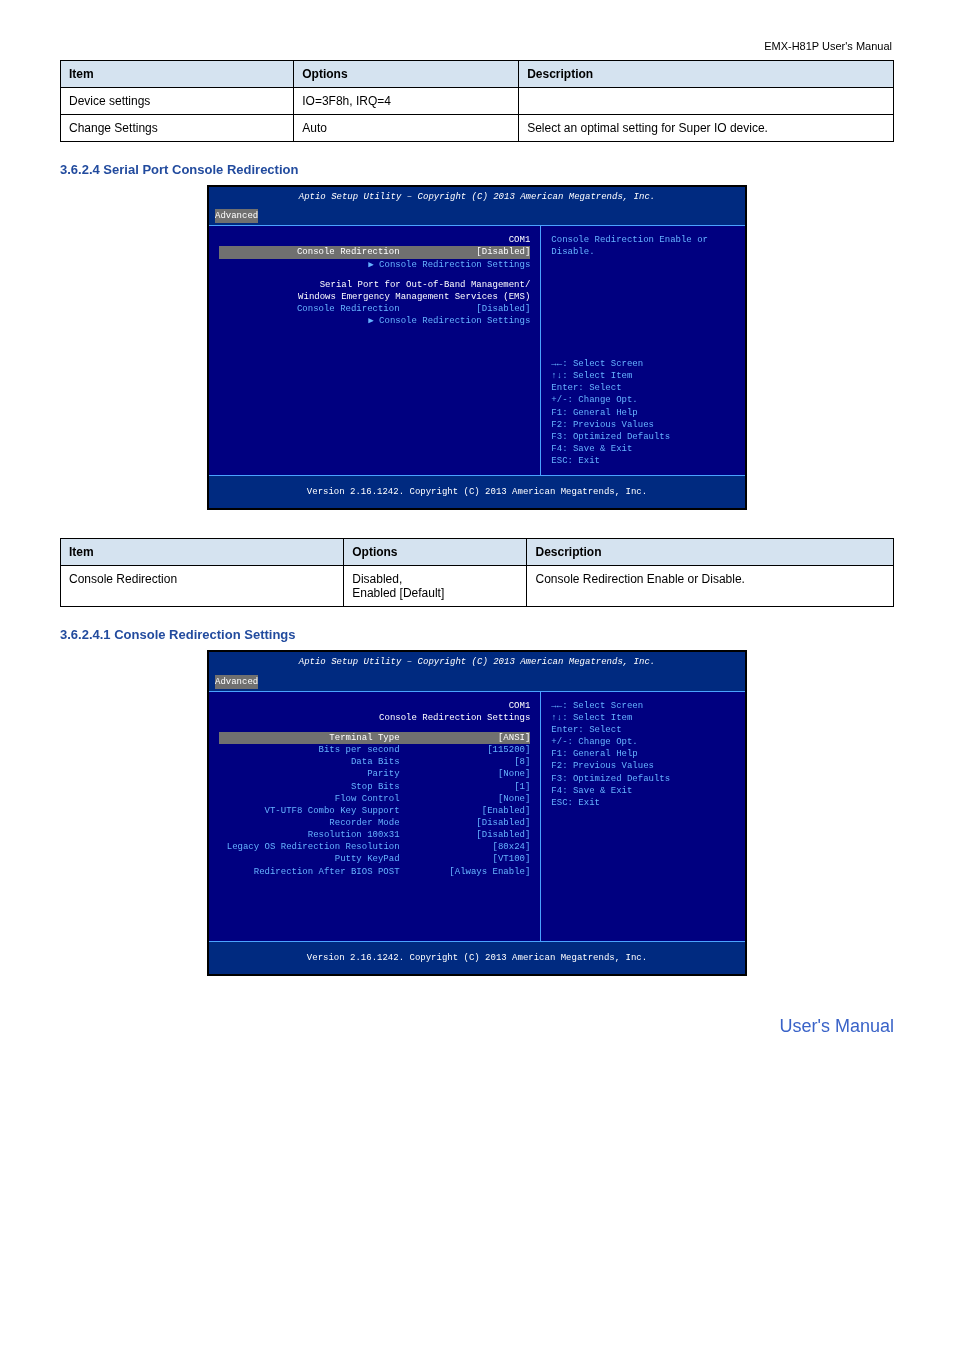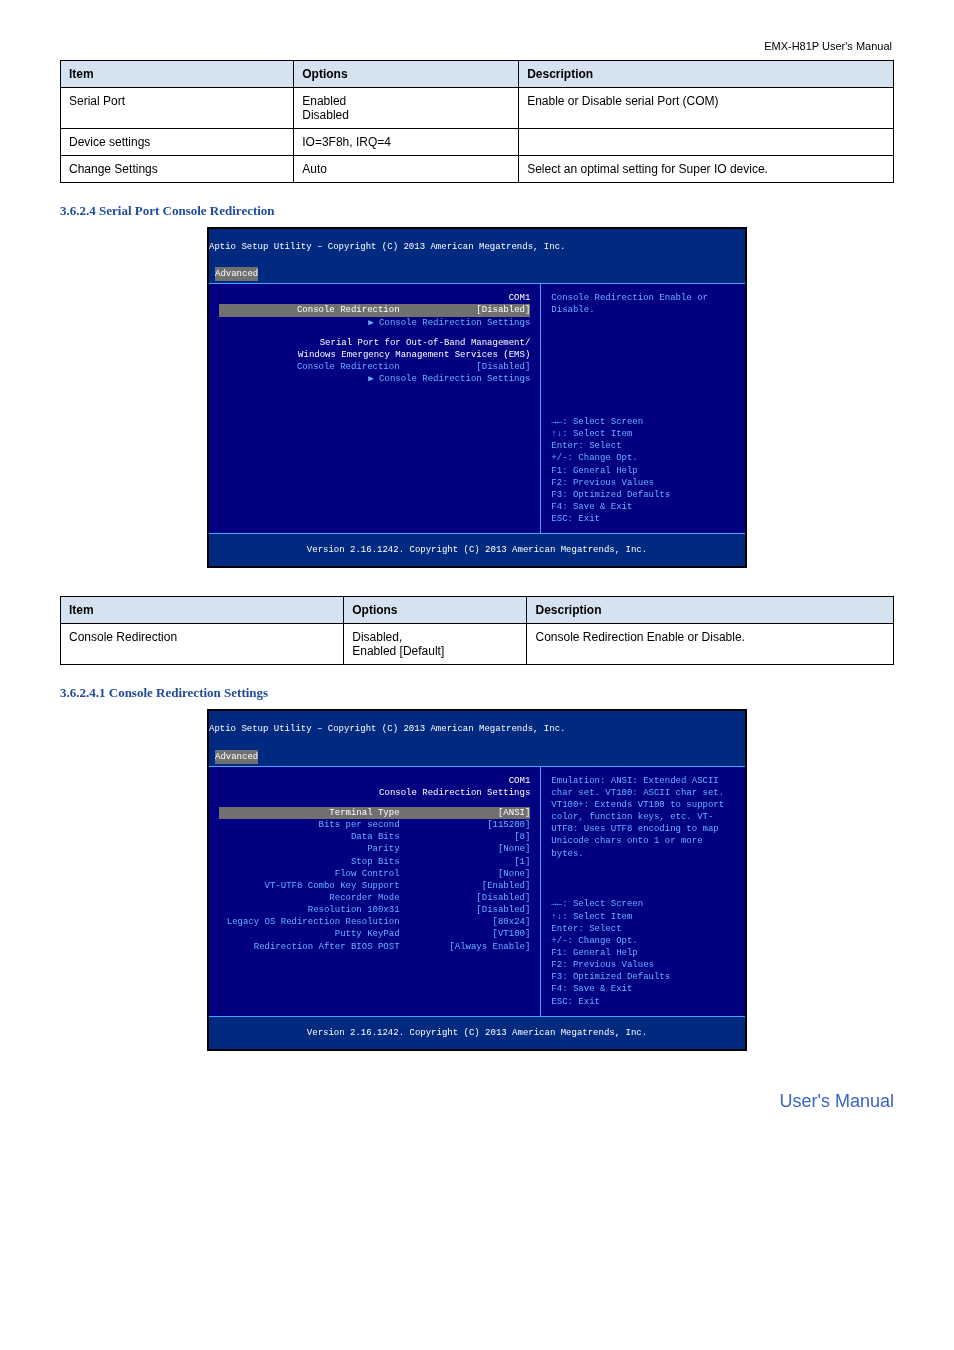--- a/index.html
+++ b/index.html
@@ -30,39 +30,39 @@
     text-align: left;
     vertical-align: top;
     font-size: 12px;
   }
   .hdr-row { background: #d5e3f0; font-weight: bold; }
   .section-heading {
     color: #224b9e;
     font-weight: bold;
     font-size: 13px;
     margin: 14px 0 8px;
-    font-family: Liberation Serif, serif;
   }
   .bios-wrap {
     width: 540px;
     margin: 0 auto 28px;
     border: 2px solid #000;
   }
   .bios {
     background: #000080;
     color: #ffffff;
     font-family: 'Courier New', monospace;
     font-size: 9px;
     line-height: 1.35;
   }
   .bios .titlebar {
     background: #002a80;
     color: #fff;
-    text-align: left;
-    padding: 12px 0;
+    text-align: center;
+    padding: 4px 0;
+    font-style: italic;
   }
   .bios .tabbar {
     background: #002a80;
     padding: 2px 6px;
   }
   .bios .tab {
     display: inline-block;
     background: #707070;
     color: #fff;
     padding: 1px 0;
@@ -118,26 +118,20 @@
 <body>
 
 <div class="top-right">EMX-H81P User's Manual</div>
 
 <table class="info">
   <tbody>
       <tr class="hdr-row">
     <td style="width:28%">Item</td>
     <td style="width:27%">Options</td>
     <td>Description</td>
-  </tr>
-  <tr>
-    <td>Serial Port</td>
-    <td style="white-space:pre-line">Enabled
-Disabled</td>
-    <td>Enable or Disable serial Port (COM)</td>
   </tr>
   <tr>
     <td>Device settings</td>
     <td>IO=3F8h, IRQ=4</td>
     <td></td>
   </tr>
   <tr>
     <td>Change Settings</td>
     <td>Auto</td>
     <td>Select an optimal setting for Super IO device.</td>
@@ -257,21 +251,20 @@
         <div class="row sub">
             <span class="label">Putty KeyPad</span>
             <span class="val">[VT100]</span>
           </div>
         <div class="row sub">
             <span class="label">Redirection After BIOS POST</span>
             <span class="val">[Always Enable]</span>
           </div>
       </div>
       <div class="right">
-        <div class="help">Emulation: ANSI: Extended ASCII char set. VT100: ASCII char set. VT100+: Extends VT100 to support color, function keys, etc. VT-UTF8: Uses UTF8 encoding to map Unicode chars onto 1 or more bytes.</div>
         <div class="hint">
           <div>→←: Select Screen</div>
           <div>↑↓: Select Item</div>
           <div>Enter: Select</div>
           <div>+/-: Change Opt.</div>
           <div>F1: General Help</div>
           <div>F2: Previous Values</div>
           <div>F3: Optimized Defaults</div>
           <div>F4: Save &amp; Exit</div>
           <div>ESC: Exit</div>

